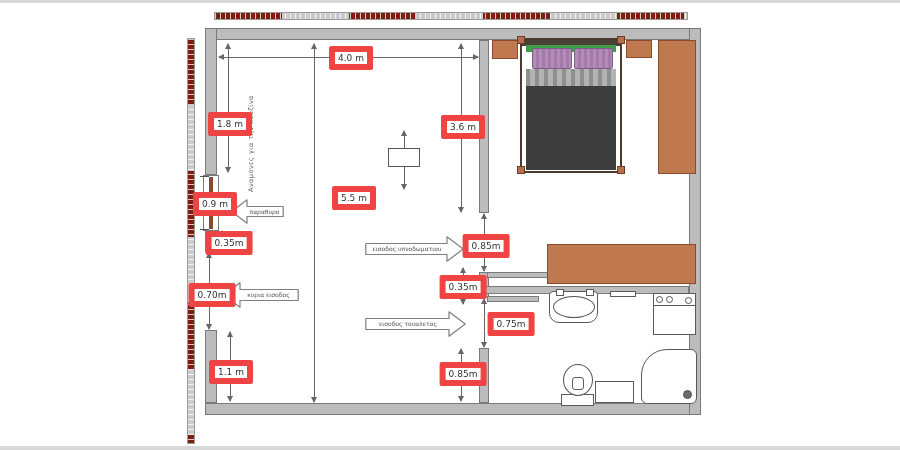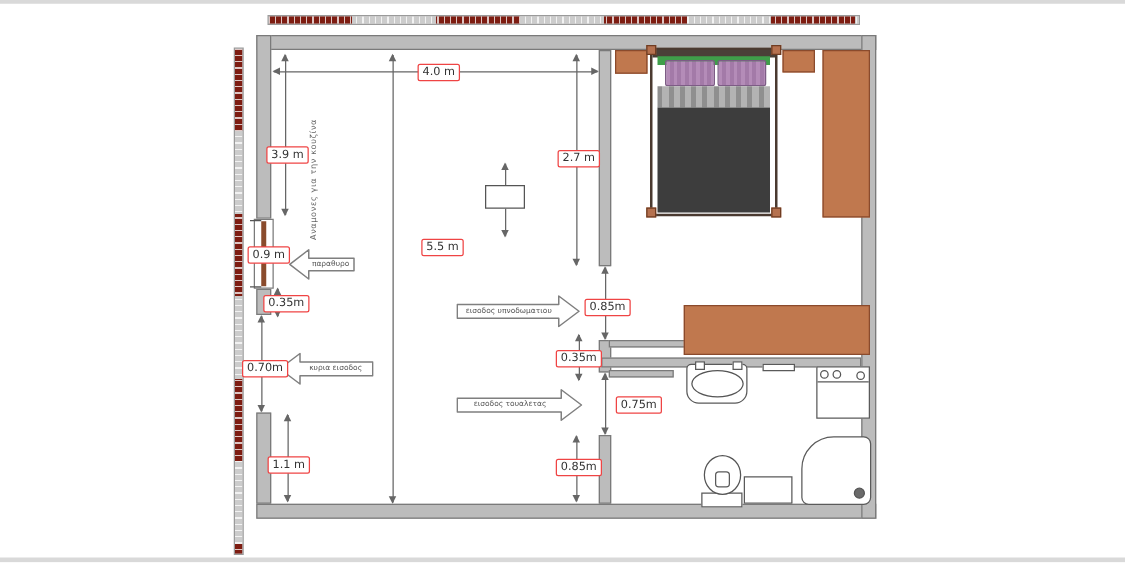--- a/index.html
+++ b/index.html
@@ -28,21 +28,21 @@
      border-left:3.5px solid transparent;border-right:3.5px solid transparent;border-bottom:6px solid #666;}
   .dimv::after{content:"";position:absolute;bottom:-1px;left:-3px;width:0;height:0;
      border-left:3.5px solid transparent;border-right:3.5px solid transparent;border-top:6px solid #666;}
   .dimh{position:absolute;height:1px;background:#666;}
   .dimh::before{content:"";position:absolute;left:-1px;top:-3px;width:0;height:0;
      border-top:3.5px solid transparent;border-bottom:3.5px solid transparent;border-right:6px solid #666;}
   .dimh::after{content:"";position:absolute;right:-1px;top:-3px;width:0;height:0;
      border-top:3.5px solid transparent;border-bottom:3.5px solid transparent;border-left:6px solid #666;}
   .tick{position:absolute;width:9px;height:1px;background:#555;}
   
-  .lbl{position:absolute;transform:translate(-50%,-50%);background:#fff;border:1px solid #ef4444;
+  .lbl{position:absolute;transform:translate(-50%,-50%);background:#fff;border:6px solid #ef4444;
        border-radius:2px;font-size:9px;line-height:12px;padding:0 3px;color:#333;white-space:nowrap;z-index:30;}
   .arrow-wrap{position:absolute;z-index:25;}
   .arrow-text{position:absolute;font-size:6px;color:#555;text-align:center;line-height:12px;white-space:nowrap;}
   .vtext{position:absolute;writing-mode:vertical-rl;transform:rotate(180deg);
          font-size:6.5px;color:#666;letter-spacing:.5px;white-space:nowrap;z-index:20;}
   .knob{position:absolute;width:8px;height:8px;background:#b5714f;border:1px solid #6f3c22;box-sizing:border-box;z-index:6;}
   .circle{position:absolute;border:1px solid #555;border-radius:50%;background:#fff;box-sizing:border-box;}
 </style>
 </head>
 <body>
@@ -123,22 +123,22 @@
   <div style="position:absolute;left:388px;top:148px;width:32px;height:19px;background:#fff;border:1px solid #555;box-sizing:border-box;z-index:12;"></div>
   <div class="dimv" style="left:209px;top:253px;height:76px;"></div>
   <div class="dimv" style="left:230px;top:332px;height:69px;"></div>
   <div class="dimv" style="left:222px;top:231px;height:22px;"></div>
   <div class="dimv" style="left:484px;top:214px;height:57px;"></div>
   <div class="dimv" style="left:463px;top:268px;height:36px;"></div>
   <div class="dimv" style="left:484px;top:299px;height:48px;"></div>
   <div class="dimv" style="left:461px;top:349px;height:52px;"></div>
 
   <div class="lbl" style="left:351px;top:58px;">4.0 m</div>
-  <div class="lbl" style="left:230px;top:124px;">3.9 m</div>
-  <div class="lbl" style="left:463px;top:127px;">2.7 m</div>
+  <div class="lbl" style="left:230px;top:124px;">1.8 m</div>
+  <div class="lbl" style="left:463px;top:127px;">3.6 m</div>
   <div class="lbl" style="left:313px;top:198px;margin-left:41px;">5.5 m</div>
   <div class="lbl" style="left:215px;top:204px;">0.9 m</div>
   <div class="lbl" style="left:229px;top:243px;">0.35m</div>
   <div class="lbl" style="left:212px;top:295px;">0.70m</div>
   <div class="lbl" style="left:231px;top:372px;">1.1 m</div>
   <div class="lbl" style="left:486px;top:246px;">0.85m</div>
   <div class="lbl" style="left:463px;top:287px;">0.35m</div>
   <div class="lbl" style="left:511px;top:324px;">0.75m</div>
   <div class="lbl" style="left:463px;top:374px;">0.85m</div>
 

